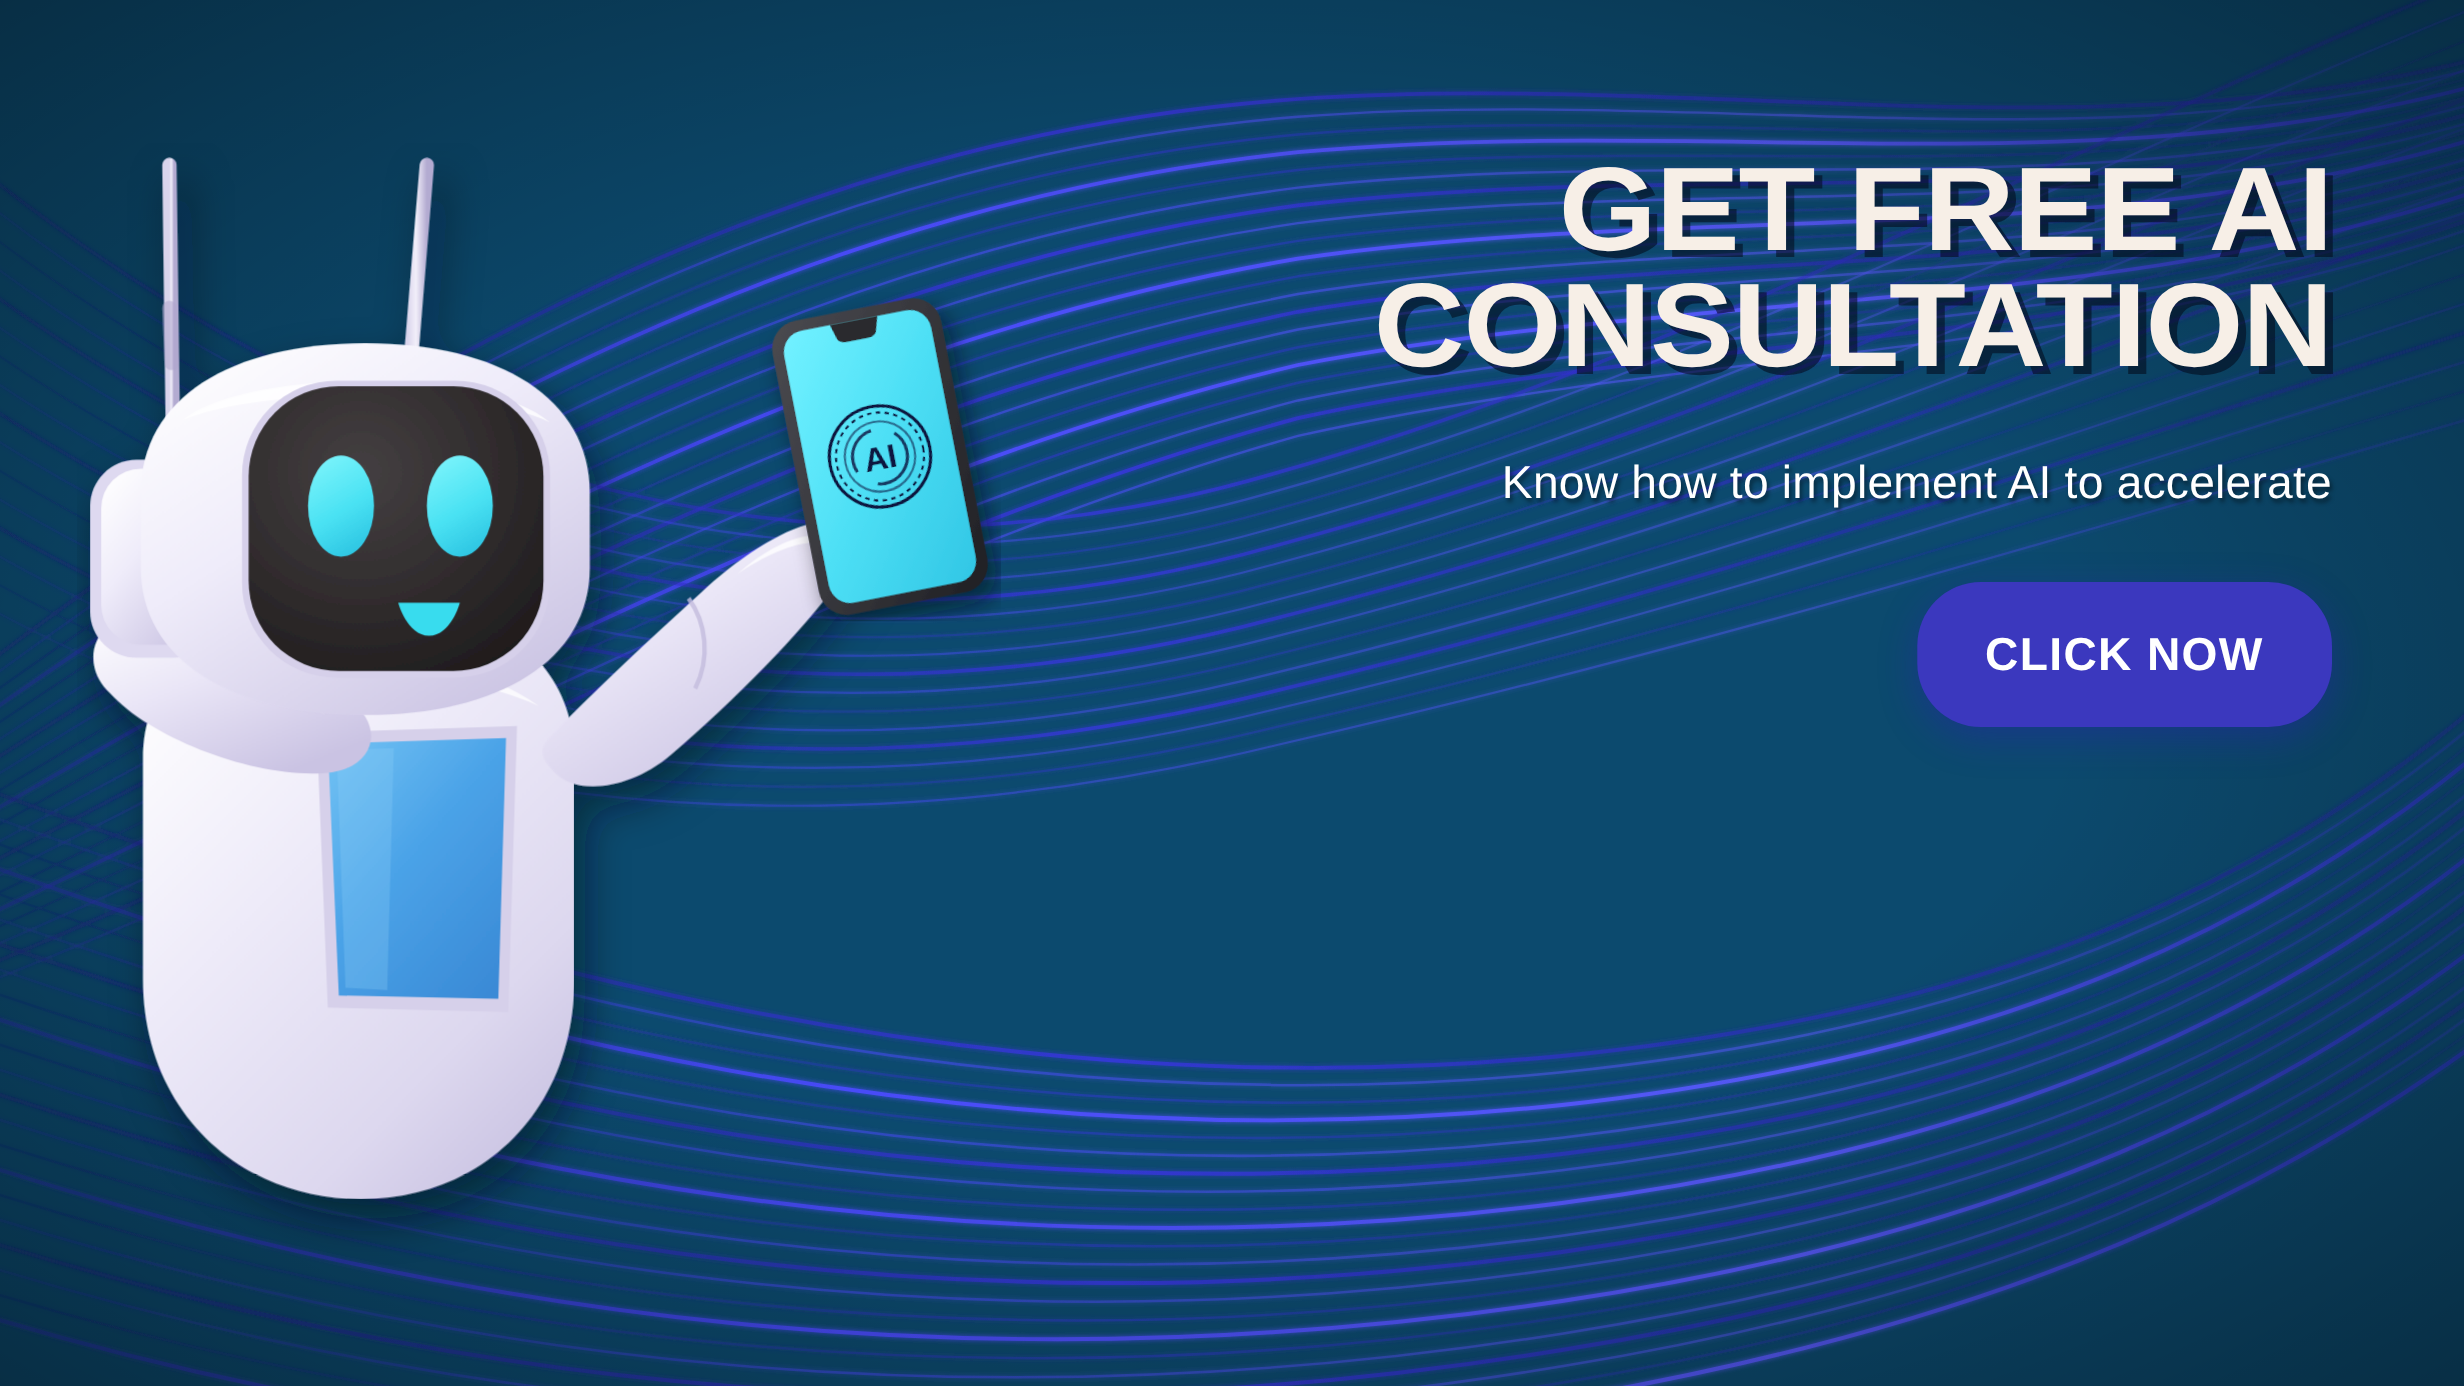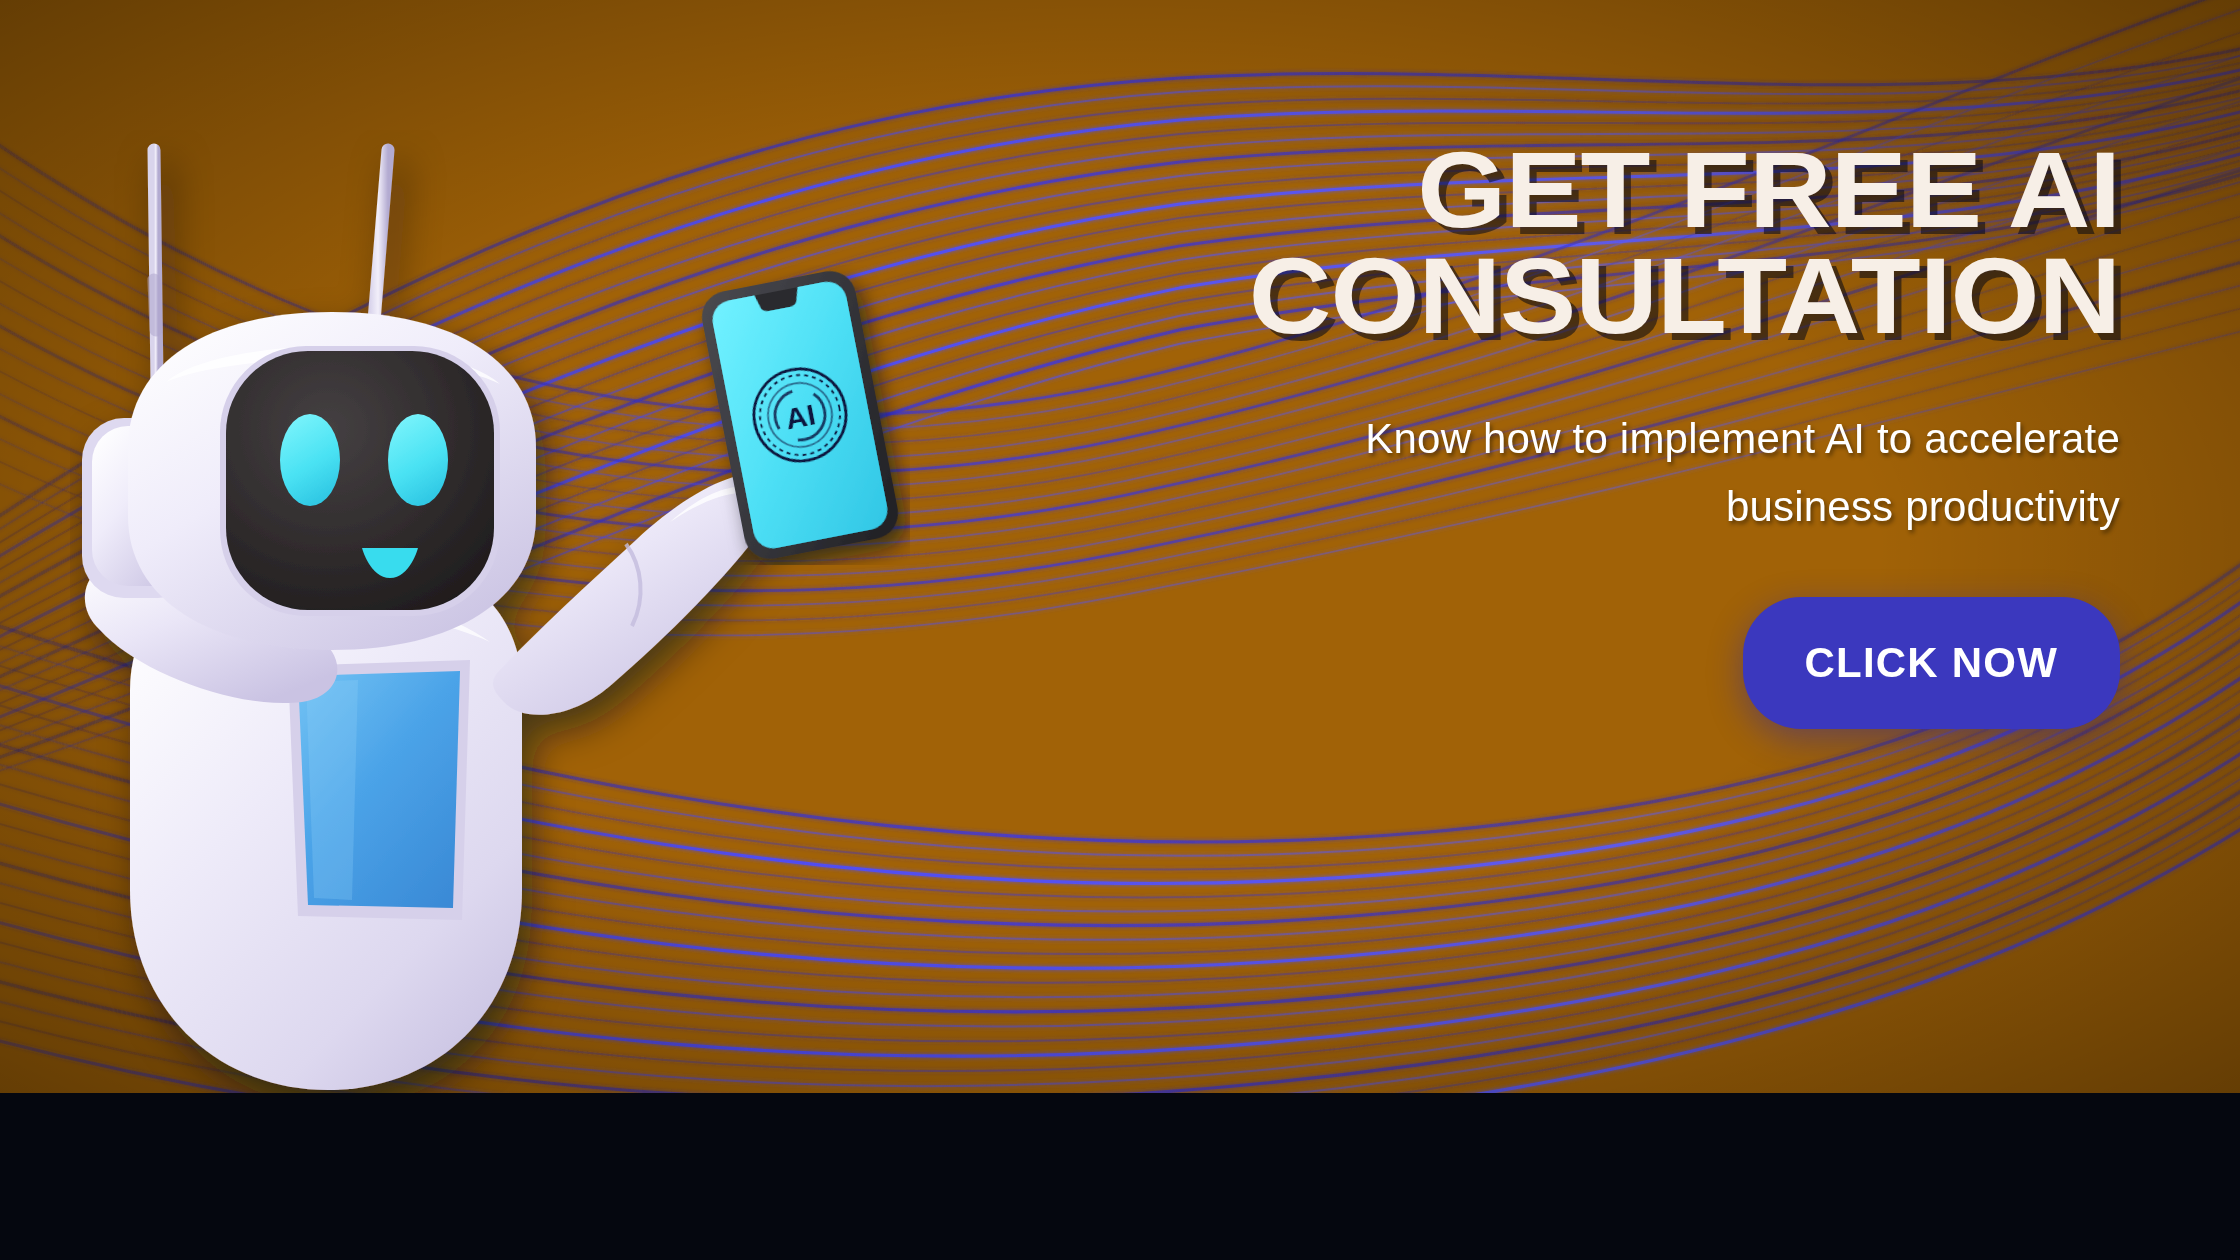--- a/index.html
+++ b/index.html
@@ -1,28 +1,28 @@
 <!DOCTYPE html>
 <html><head>
 <meta charset="utf-8">
 <style>
   * { margin:0; padding:0; box-sizing:border-box; }
   html,body { background:#05070f; }
 
   #banner {
     position:relative;
-    width:2240px; height:1093px;
+    width:2240px; height:1260px;
     overflow:hidden;
     font-family:"Liberation Sans", sans-serif;
     background:
       radial-gradient(ellipse 1400px 900px at 8% 12%,  #1b2a6e 0%, rgba(27,42,110,0) 62%),
       radial-gradient(ellipse 1600px 1100px at 42% 40%, #142052 0%, rgba(20,32,82,0) 70%),
       radial-gradient(ellipse 1800px 1200px at 92% 92%, #05070f 0%, rgba(5,7,15,0) 65%),
       linear-gradient(128deg, #18246a 0%, #101a४d 18%, #0c1438 42%, #080d22 70%, #04060e 100%);
-    background-color:#a16207;
+    background-color:#0c4a6e;
   }
 
   
   #waves { position:absolute; inset:0; width:100%; height:100%; }
 
   
   #copy {
     position:absolute;
     left:940px; top:140px;
     width:1180px;
@@ -451,21 +451,20 @@
     </g>
   </svg>
 
   <div id="copy">
 
     <div class="headline" id="headline-1">GET FREE AI</div>
     <div class="headline" id="headline-2">CONSULTATION</div>
 
     <div id="sub">
       <span class="sub-line">Know how to implement AI to accelerate</span>
-      <span class="sub-line">business productivity</span>
     </div>
 
     <div id="cta-wrap">
       <button id="cta">CLICK NOW</button>
     </div>
   </div>
 
 </div>
 
 </body></html>

